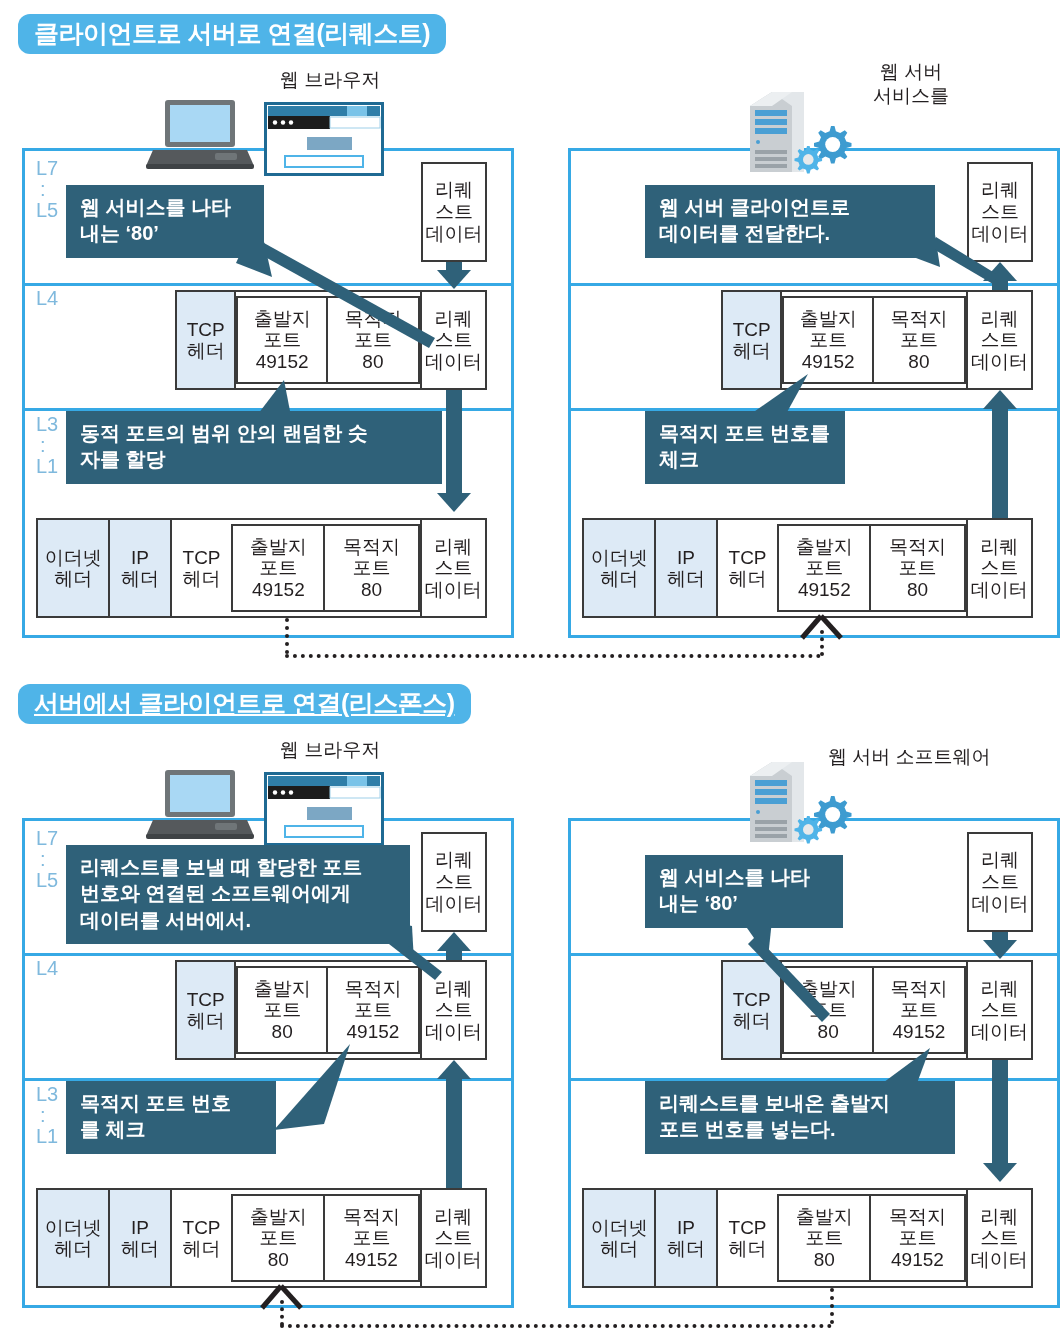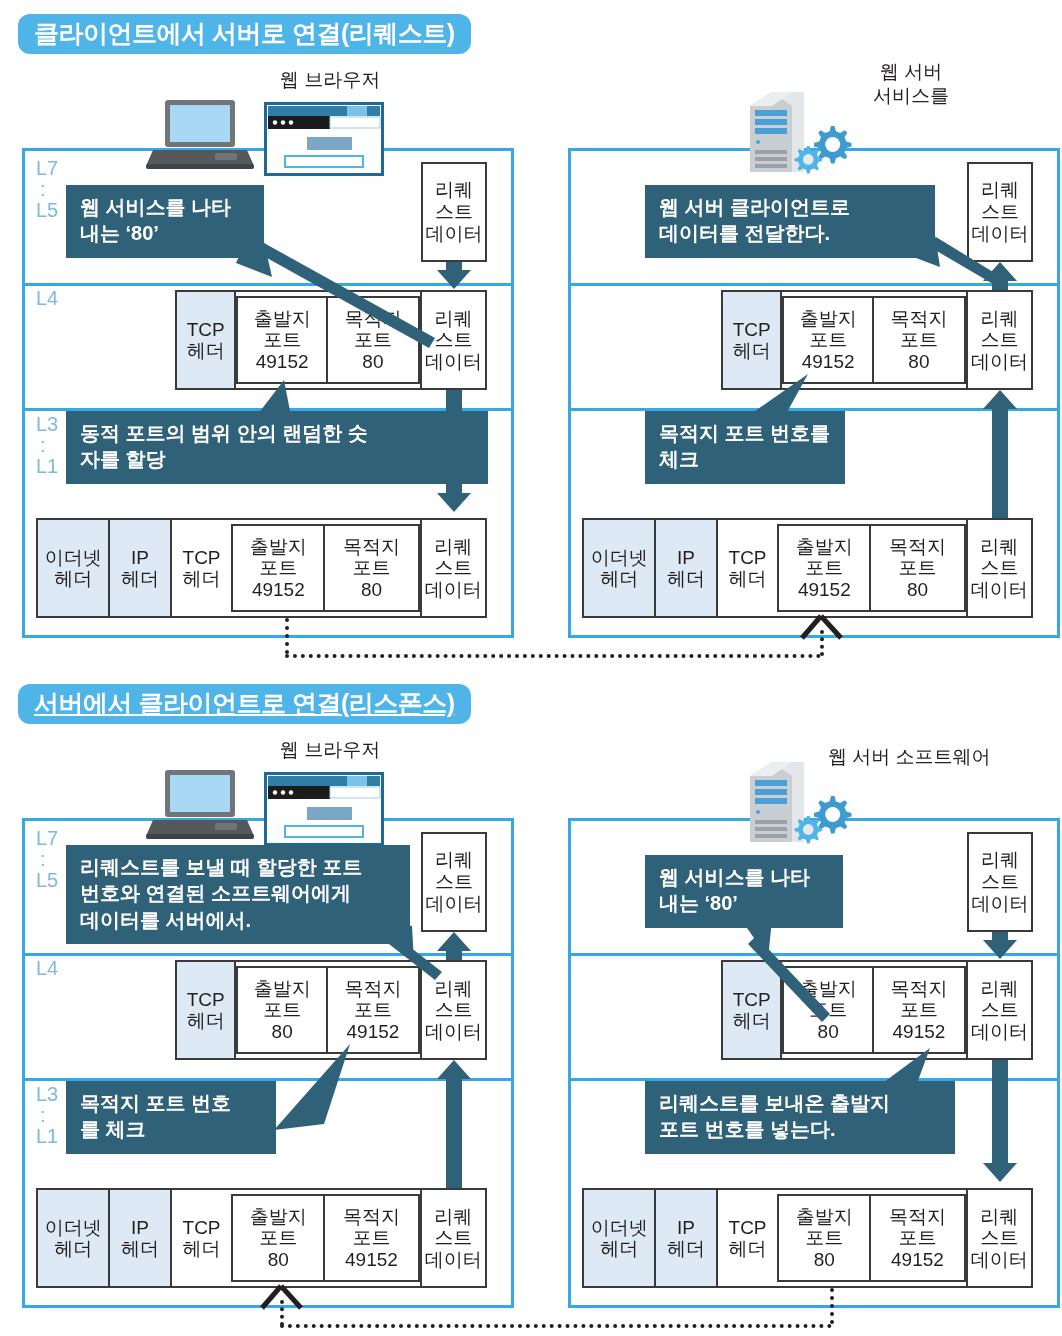--- a/index.html
+++ b/index.html
@@ -128,21 +128,21 @@
   }
   .dotvert{
     position:absolute;width:0;
     border-left:4px dotted #231f20;
     z-index:2;
   }
 </style>
 </head>
 <body>
 
-<div class="badge" style="left:18px;top:14px;">클라이언트에서 서버로 연결(리퀘스트)</div>
+<div class="badge" style="left:18px;top:14px;">클라이언트로 서버로 연결(리퀘스트)</div>
 
 <div class="caption" style="left:270px;top:68px;width:120px;">웹 브라우저</div>
 
 <svg class="vec" style="left:145px;top:98px;" width="110" height="72" viewBox="0 0 110 72">
   <rect x="20" y="2" width="70" height="47" rx="3" fill="#6f7578"></rect>
   <rect x="25" y="7" width="60" height="37" fill="#a9d8f4"></rect>
   <path d="M8 52 H102 L109 68 H1 Z" fill="#55595c"></path>
   <rect x="1" y="66" width="108" height="5" rx="2" fill="#3f4346"></rect>
   <rect x="70" y="55" width="22" height="7" rx="2" fill="#6f7578"></rect>
 </svg>
@@ -263,21 +263,21 @@
 데이터</div>
 </div>
 
 <div class="callout" style="left:66px;top:185px;width:198px;">웹 서비스를 나타
 내는 ‘80’</div>
 <svg class="vec" style="left:230px;top:215px;" width="200" height="130" viewBox="0 0 200 130">
   <path d="M28 0 L42 62 L6 48 Z" fill="#2f6179"></path>
   <path d="M34 28 L205 123 L199 133 L28 38 Z" fill="#2f6179"></path>
 </svg>
 
-<div class="callout" style="left:66px;top:411px;width:422px;">동적 포트의 범위 안의 랜덤한 숫
+<div class="callout" style="left:66px;top:411px;width:376px;">동적 포트의 범위 안의 랜덤한 숫
 자를 할당</div>
 <svg class="vec" style="left:248px;top:380px;" width="70" height="40" viewBox="0 0 70 40">
   <path d="M36 0 L10 34 L42 31 Z" fill="#2f6179"></path>
 </svg>
 
 <div class="stack" style="left:568px;top:148px;width:492px;height:490px;">
   <div class="layerdiv" style="top:132px;"></div>
   <div class="layerdiv" style="top:257px;"></div>
 </div>
 

